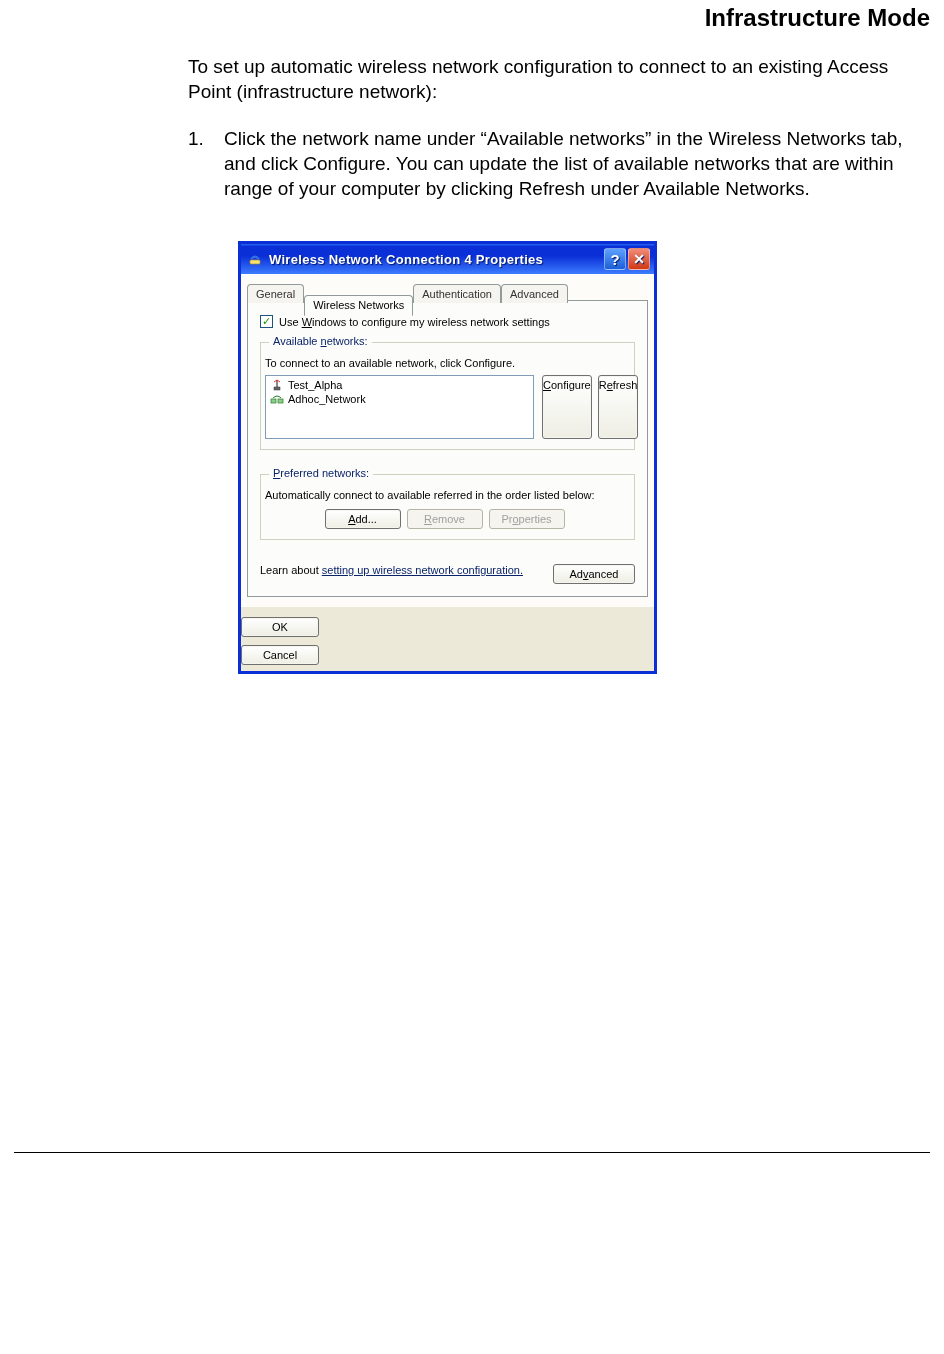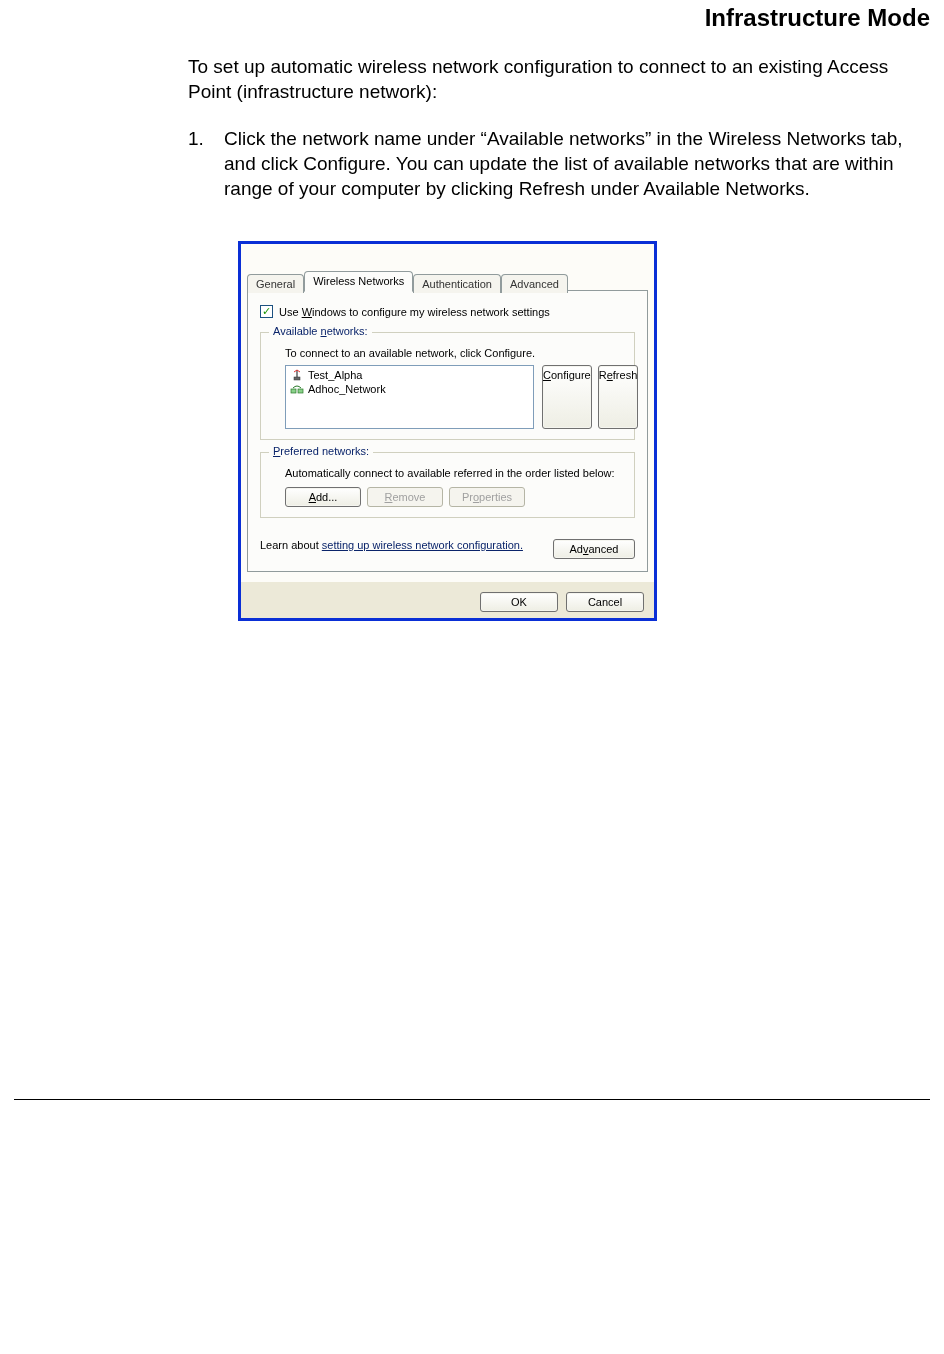--- a/index.html
+++ b/index.html
@@ -91,28 +91,27 @@
     .tab {
       border: 1px solid #919b9c;
       border-bottom: none;
       border-radius: 4px 4px 0 0;
       background: #f5f4ee;
       padding: 3px 8px 3px 8px;
       margin-right: 0px;
       font-size: 11px;
       position: relative;
       color: #000;
-      margin-top: 20px;
     }
     .tab.active {
       background: #fcfcfa;
       padding-bottom: 4px;
       z-index: 3;
       border-bottom: 1px solid #fcfcfa;
-      top: 1px;
+      top: 15px;
     }
     .tab:not(.active) {
       top: 2px;
       color: #333;
     }
     .tab-panel {
       border: 1px solid #919b9c;
       background: #fcfcfa;
       padding: 14px 12px 12px 12px;
       position: relative;
@@ -132,22 +131,22 @@
       align-items: center;
       justify-content: center;
       font-size: 11px;
       color: #199400;
       line-height: 1;
     }
     .underline-letter { text-decoration: underline; }
     .groupbox {
       border: 1px solid #d0d0bf;
       position: relative;
-      padding: 14px 10px 10px 24px;
-      margin-bottom: 12px;
+      padding: 14px 10px 10px 4px;
+      margin-bottom: 24px;
     }
     .groupbox-legend {
       position: absolute;
       top: -8px;
       left: 8px;
       background: #fcfcfa;
       padding: 0 4px;
       color: #0a246a;
       font-size: 11px;
     }
@@ -199,37 +198,39 @@
     .pref-list {
       flex: 1;
       border: 1px solid #7f9db9;
       background: #fff;
       height: 66px;
     }
     .pref-btnrow {
       display: flex;
       gap: 6px;
       margin-top: 8px;
+      justify-content: center;
     }
     .pref-btnrow .xp-btn { width: 76px; }
     .learn-row {
       display: flex;
       align-items: flex-start;
       justify-content: space-between;
       gap: 10px;
       margin-top: 21px;
     }
     .learn-text { font-size: 11px; }
     .link { color: #0a246a; text-decoration: underline; }
     .bottom-btns {
       display: flex;
       justify-content: flex-end;
       gap: 8px;
       padding: 10px 10px 6px 0;
       background: #ece9d8;
+      flex-direction: column;
     }
     .bottom-btns .xp-btn { width: 78px; }
     .page-footer-rule {
       border-top: 1px solid #000;
       margin: 468px 14px 0 14px;
     }
   </style>
 </head>
 <body>
 
@@ -240,20 +241,32 @@
 
   <div class="ol-wrap">
     <div class="ol-row">
       <div class="ol-num">1.</div>
       <div class="ol-body">Click the network name under “Available networks” in the Wireless Networks tab, and click Configure. You can update the list of available networks that are within range of your computer by clicking Refresh under Available Networks.</div>
     </div>
   </div>
 
   <div class="screenshot-wrap">
     <div class="dialog">
+      <div class="titlebar">
+        <span class="title-icon">
+          <svg width="16" height="16" viewBox="0 0 16 16">
+            <rect x="3" y="9" width="10" height="4" rx="1" fill="#f4e27a" stroke="#b08b1f" stroke-width="0.7"></rect>
+            <path d="M4 8 Q8 2 12 8" fill="none" stroke="#3d7ef0" stroke-width="1.2"></path>
+            <path d="M5.5 8 Q8 4 10.5 8" fill="none" stroke="#3d7ef0" stroke-width="1"></path>
+          </svg>
+        </span>
+        <span class="title-text">Wireless Network Connection 4 Properties</span>
+        <span class="winbtn help">?</span>
+        <span class="winbtn close">✕</span>
+      </div>
 
       <div class="dialog-body">
         <div class="tabs-row">
           <div class="tab">General</div>
           <div class="tab active">Wireless Networks</div>
           <div class="tab">Authentication</div>
           <div class="tab">Advanced</div>
         </div>
 
         <div class="tab-panel">

